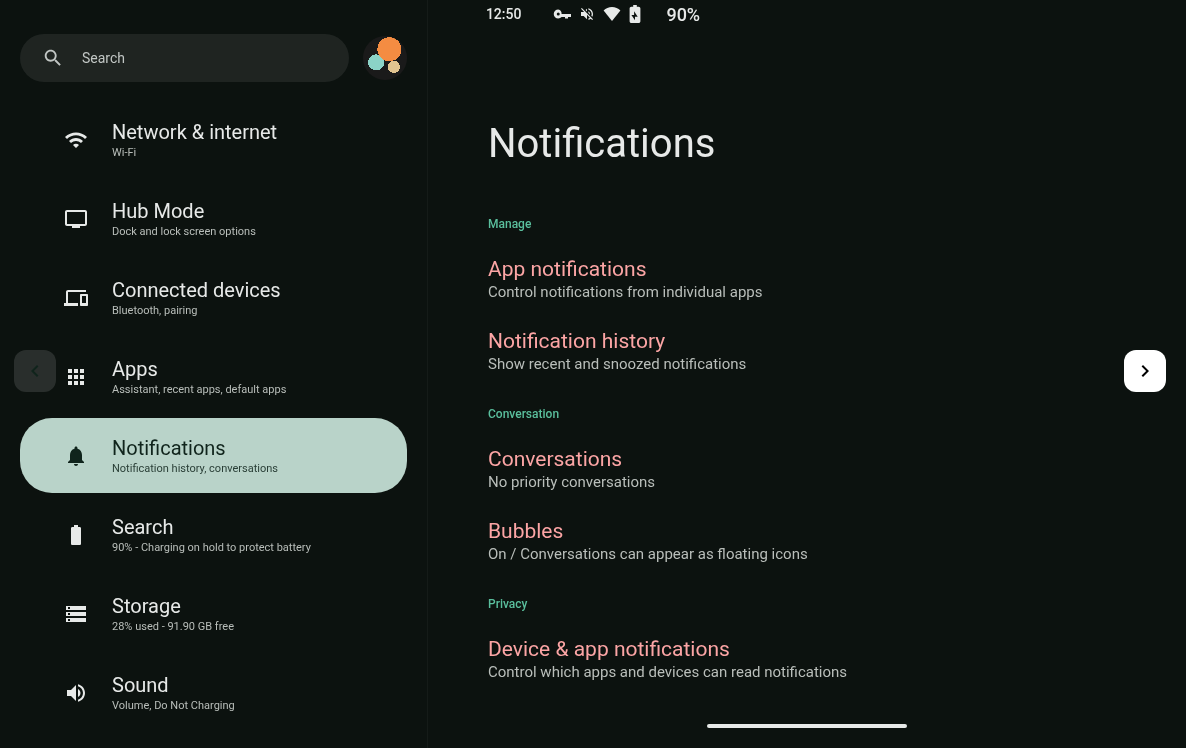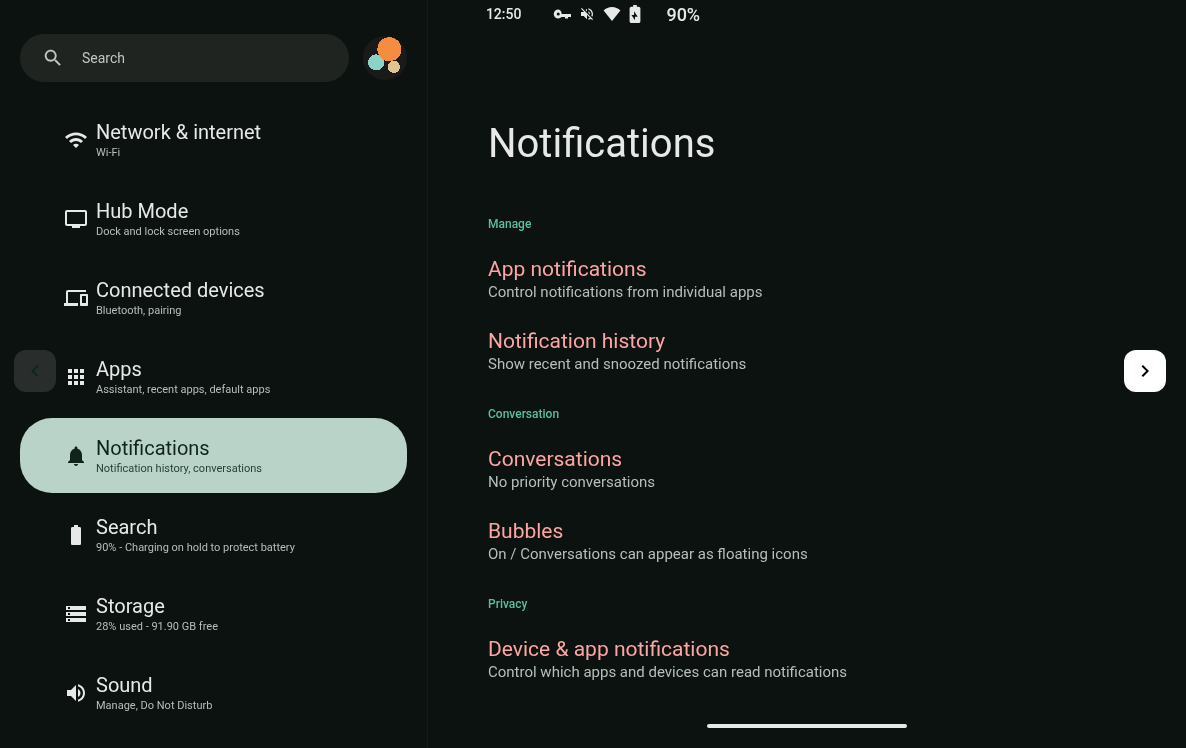--- a/index.html
+++ b/index.html
@@ -78,21 +78,21 @@
                 radial-gradient(circle at 70% 70%, #e0c48f 0 6px, transparent 6px),
                 #1a1a1a;
     cursor: pointer;
   }
 
   
   .nav-list { display: flex; flex-direction: column; gap: 0; }
   .nav-item {
     display: flex;
     align-items: center;
-    gap: 8px;
+    gap: 24px;
     padding: 18px 32px 18px 44px;
     margin: 2px 20px;
     border-radius: 32px;
     cursor: pointer;
   }
   .nav-item .icon {
     width: 24px; height: 24px;
     display: flex; align-items: center; justify-content: center;
     fill: #e7e9e8;
   }
@@ -265,21 +265,21 @@
           </span>
         </div>
         <div class="nav-item">
           <span class="icon">
             <svg viewBox="0 0 24 24" width="24" height="24">
               <path d="M3 9v6h4l5 5V4L7 9H3zm13.5 3c0-1.77-1.02-3.29-2.5-4.03v8.05c1.48-.73 2.5-2.25 2.5-4.02zM14 3.23v2.06c2.89.86 5 3.54 5 6.71s-2.11 5.85-5 6.71v2.06c4.01-.91 7-4.49 7-8.77s-2.99-7.86-7-8.77z"></path>
             </svg>
           </span>
           <span class="text">
             <div class="title">Sound</div>
-            <div class="sub">Manage, Do Not Disturb</div>
+            <div class="sub">Volume, Do Not Charging</div>
           </span>
         </div>
       </div>
   </div>
 
   <div class="main">
     <h1 class="page-title">Notifications</h1>
     <div id="sections">
         <div class="section-header">Manage</div>
         <div class="setting">

